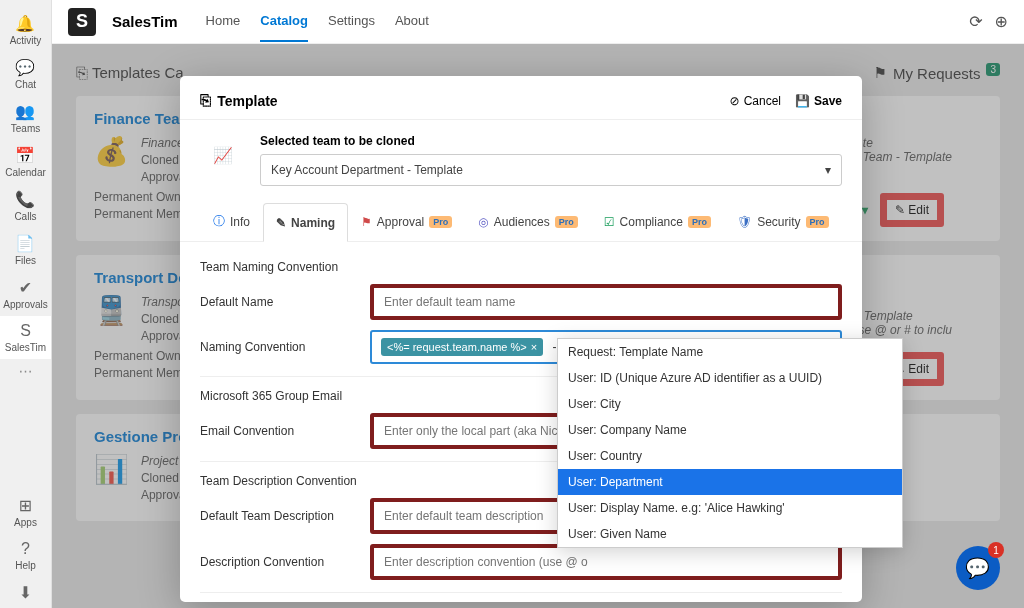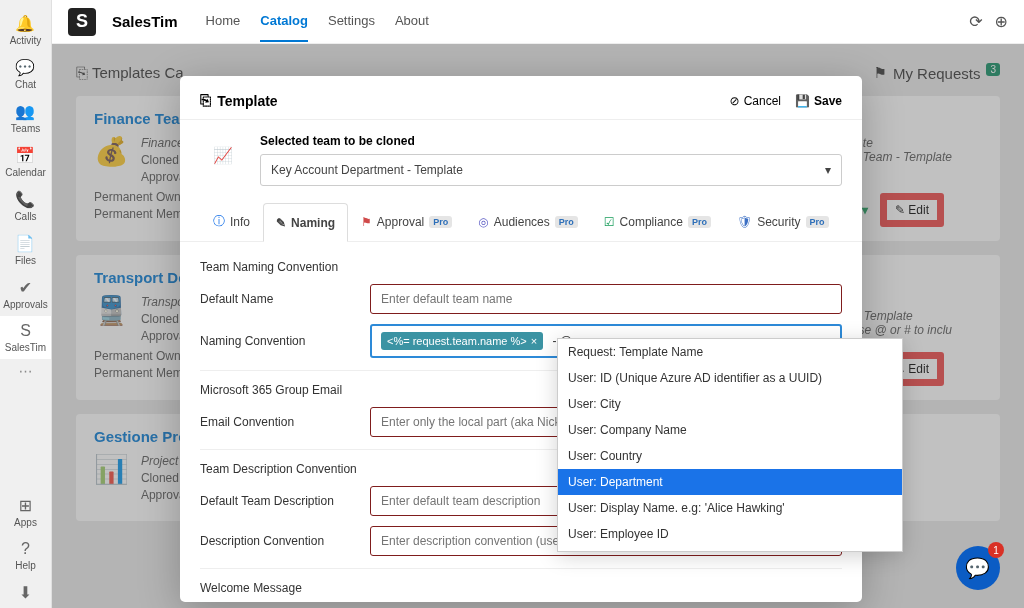--- a/index.html
+++ b/index.html
@@ -46,27 +46,27 @@
 .clone-row { display: flex; gap: 14px; padding: 14px 20px 6px; align-items: flex-start; }
 .clone-img { width: 46px; height: 42px; display: flex; align-items: center; justify-content: center; }
 .clone-col { flex: 1; }
 .clone-lbl { font-size: 12px; font-weight: 700; margin-bottom: 6px; }
 .clone-select { width: 100%; border: 1px solid #ccc; border-radius: 3px; padding: 8px 10px; font-size: 12px; color: #444; display: flex; justify-content: space-between; align-items: center; }
 
 .tabs { display: flex; gap: 0; padding: 0 20px; border-bottom: 1px solid #eee; margin-top: 10px; }
 .tab { padding: 10px 12px; font-size: 12px; color: #444; display: flex; gap: 5px; align-items: center; cursor: pointer; border: 1px solid transparent; }
 .tab.active { border: 1px solid #ddd; border-bottom: 1px solid #fff; border-radius: 4px 4px 0 0; background: #fff; position: relative; top: 1px; font-weight: 600; }
 .tab .ico { font-size: 12px; }
-.pro { background: #e5e5e5; color: #2d6fb9; font-size: 9px; padding: 1px 4px; border-radius: 3px; font-weight: 700; }
+.pro { background: #fdba74; color: #2d6fb9; font-size: 9px; padding: 1px 4px; border-radius: 3px; font-weight: 700; }
 
 .mbody { padding: 14px 20px; font-size: 12px; color: #333; max-height: 360px; overflow: hidden; }
 .section-h { font-weight: 400; margin: 4px 0 10px; font-size: 12px; }
 .frow { display: flex; align-items: center; margin-bottom: 10px; }
 .flabel { width: 170px; font-size: 12px; color: #333; }
-.finput { flex: 1; border: 1px solid #7f1d1d; border-radius: 3px; padding: 7px 10px; font-size: 12px; color: #999; }
+.finput { flex: 1; border: 4px solid #7f1d1d; border-radius: 3px; padding: 7px 10px; font-size: 12px; color: #999; }
 .finput.focused { border: 2px solid #2d8ad8; padding: 6px 9px; }
 .token { display: inline-flex; align-items: center; background: #3b93a3; color: #fff; border-radius: 3px; padding: 3px 6px; font-size: 11px; gap: 4px; }
 .after-token { color: #333; margin-left: 6px; }
 .divider { border-top: 1px solid #eee; margin: 12px 0; }
 
 .dropdown { position: absolute; left: 557px; top: 338px; width: 346px; background: #fff; border: 1px solid #ccc; box-shadow: 0 4px 20px rgba(0,0,0,.18); z-index: 20; font-size: 12px; max-height: 214px; overflow-y: auto; }
 .dropdown::-webkit-scrollbar { width: 8px; }
 .dropdown::-webkit-scrollbar-thumb { background: #bbb; border-radius: 4px; }
 .dd-item { padding: 6px 10px; cursor: pointer; color: #333; }
 .dd-item.hl { background: #1a73e8; color: #fff; }
@@ -302,19 +302,18 @@
 </div>
 
 <div class="dropdown" id="dd">
     <div class="dd-item">Request: Template Name</div>
     <div class="dd-item">User: ID (Unique Azure AD identifier as a UUID)</div>
     <div class="dd-item">User: City</div>
     <div class="dd-item">User: Company Name</div>
     <div class="dd-item">User: Country</div>
     <div class="dd-item hl">User: Department</div>
     <div class="dd-item">User: Display Name. e.g: 'Alice Hawking'</div>
-    <div class="dd-item">User: Employee ID</div>
     <div class="dd-item">User: Given Name</div>
   </div>
 
 <div class="chat-bubble">
   💬<div class="chat-badge">1</div>
 </div>
 
 </body></html>

